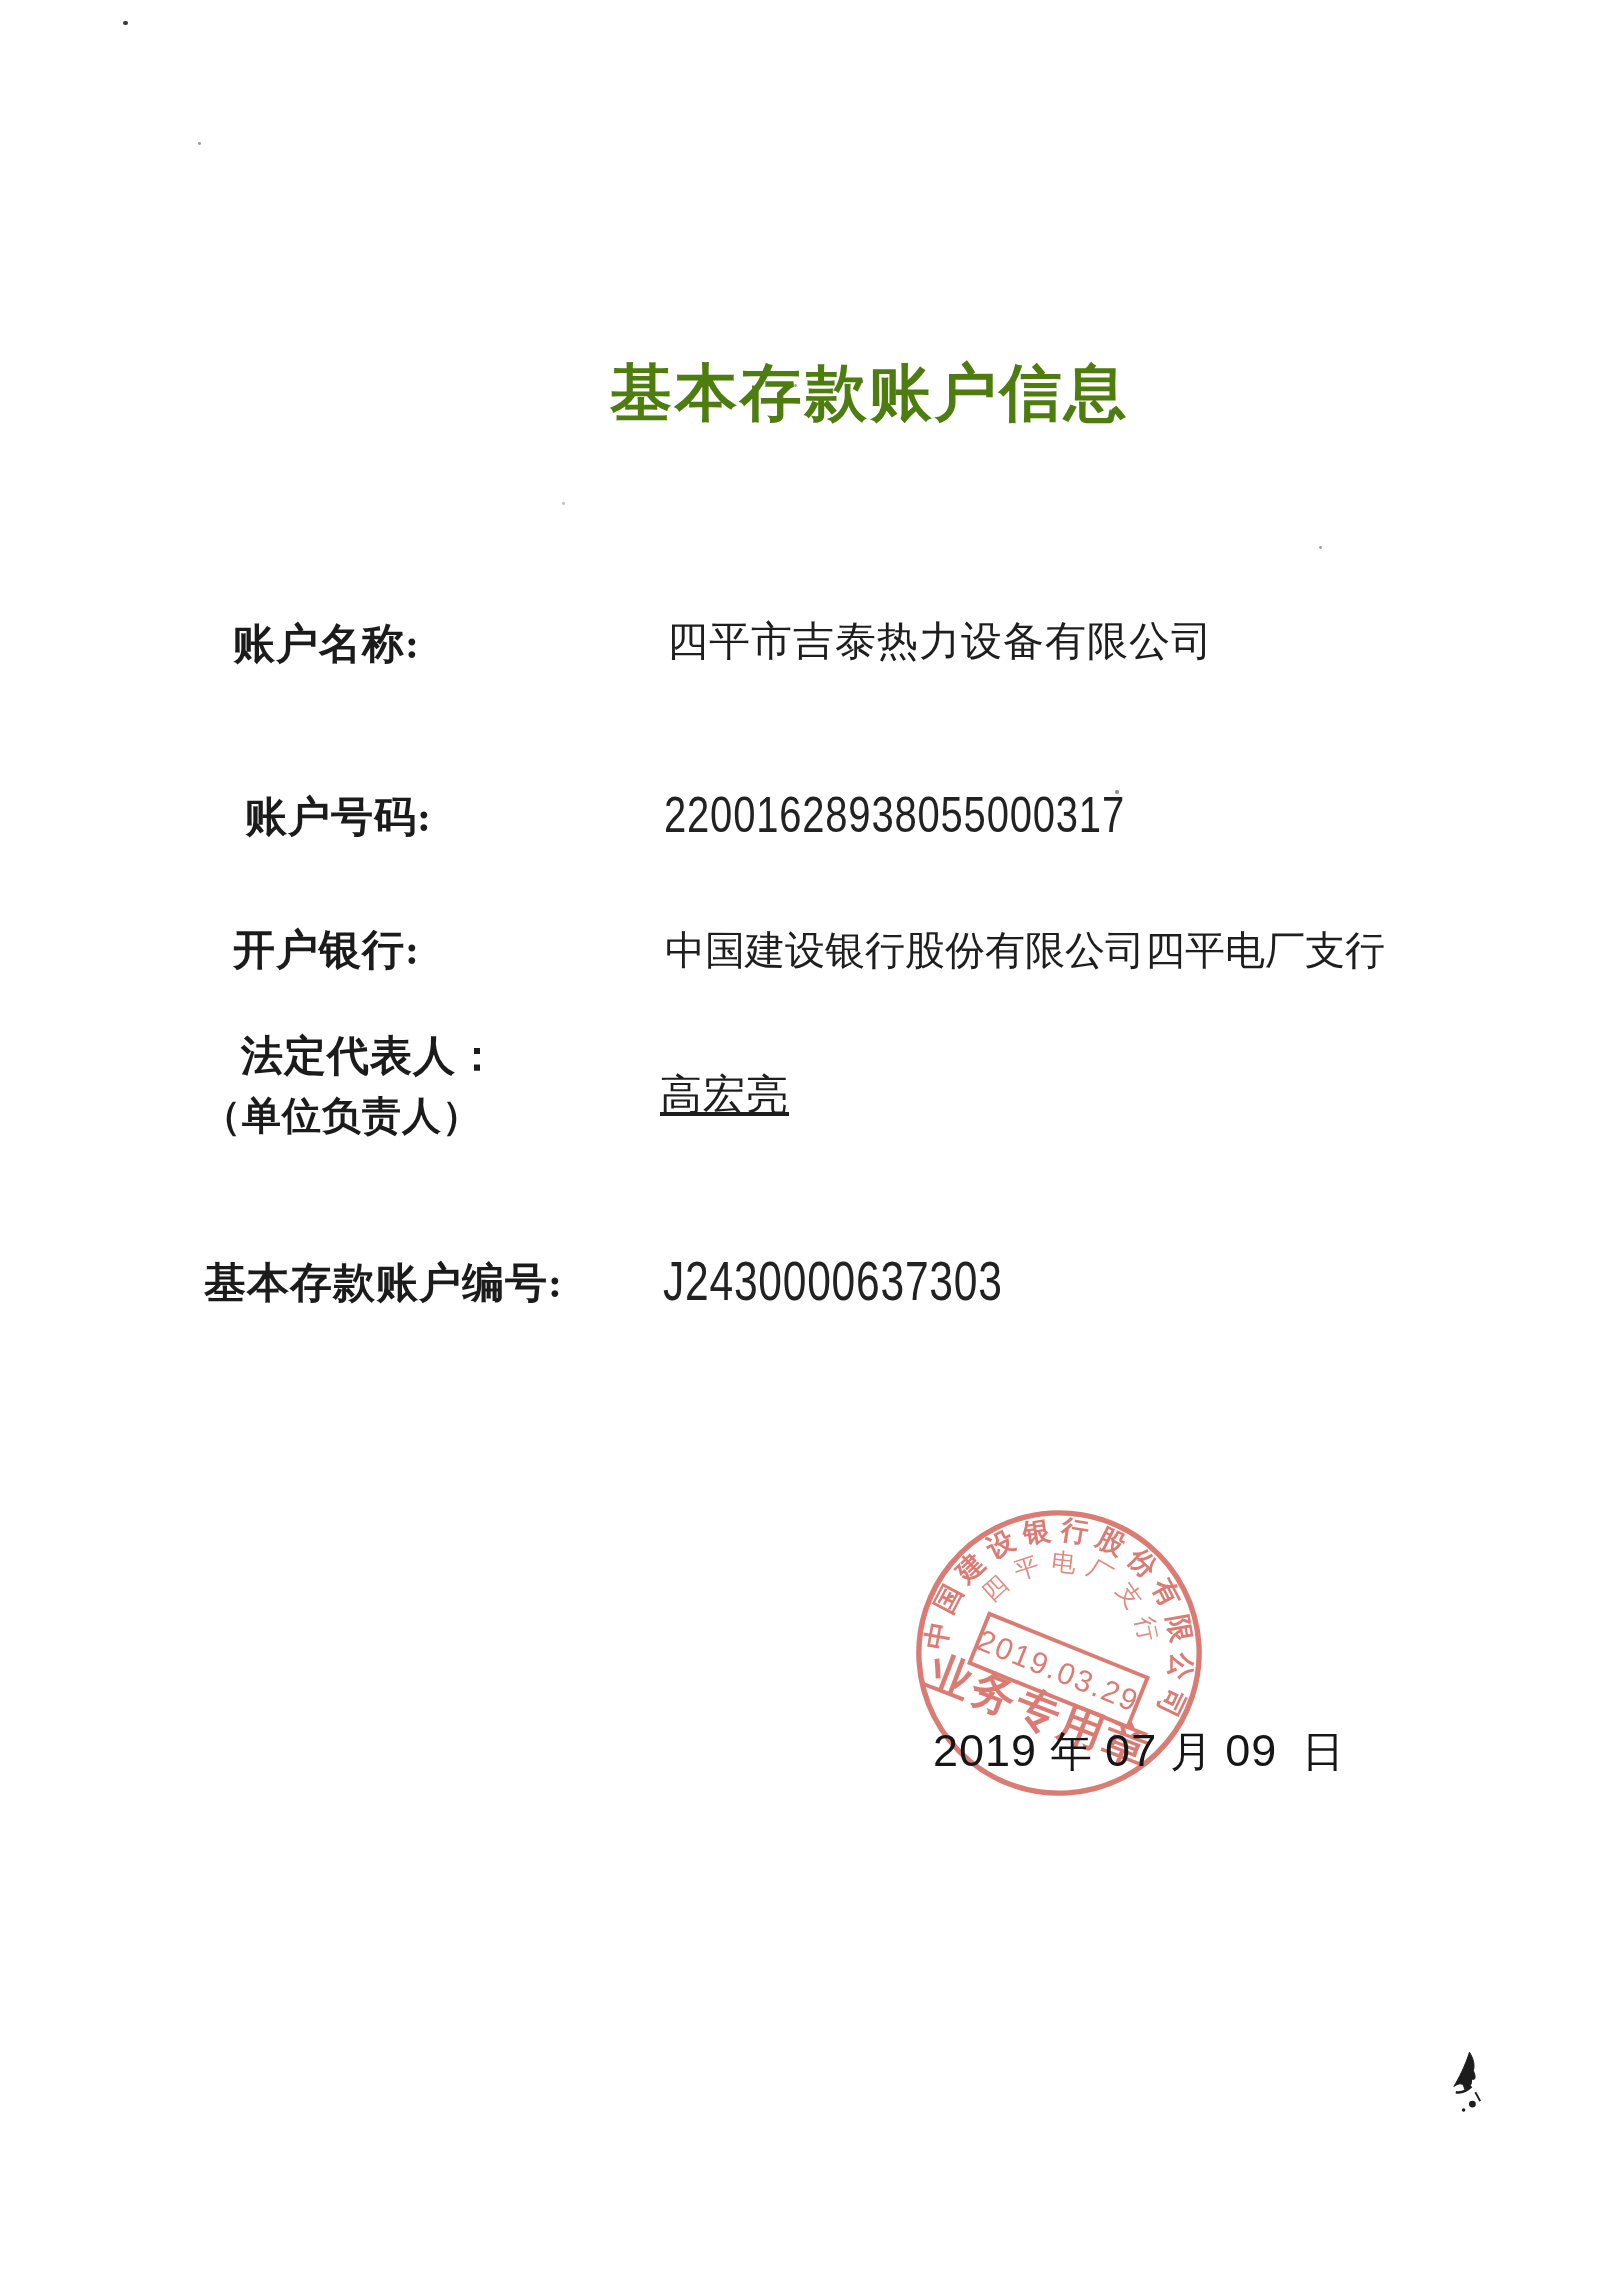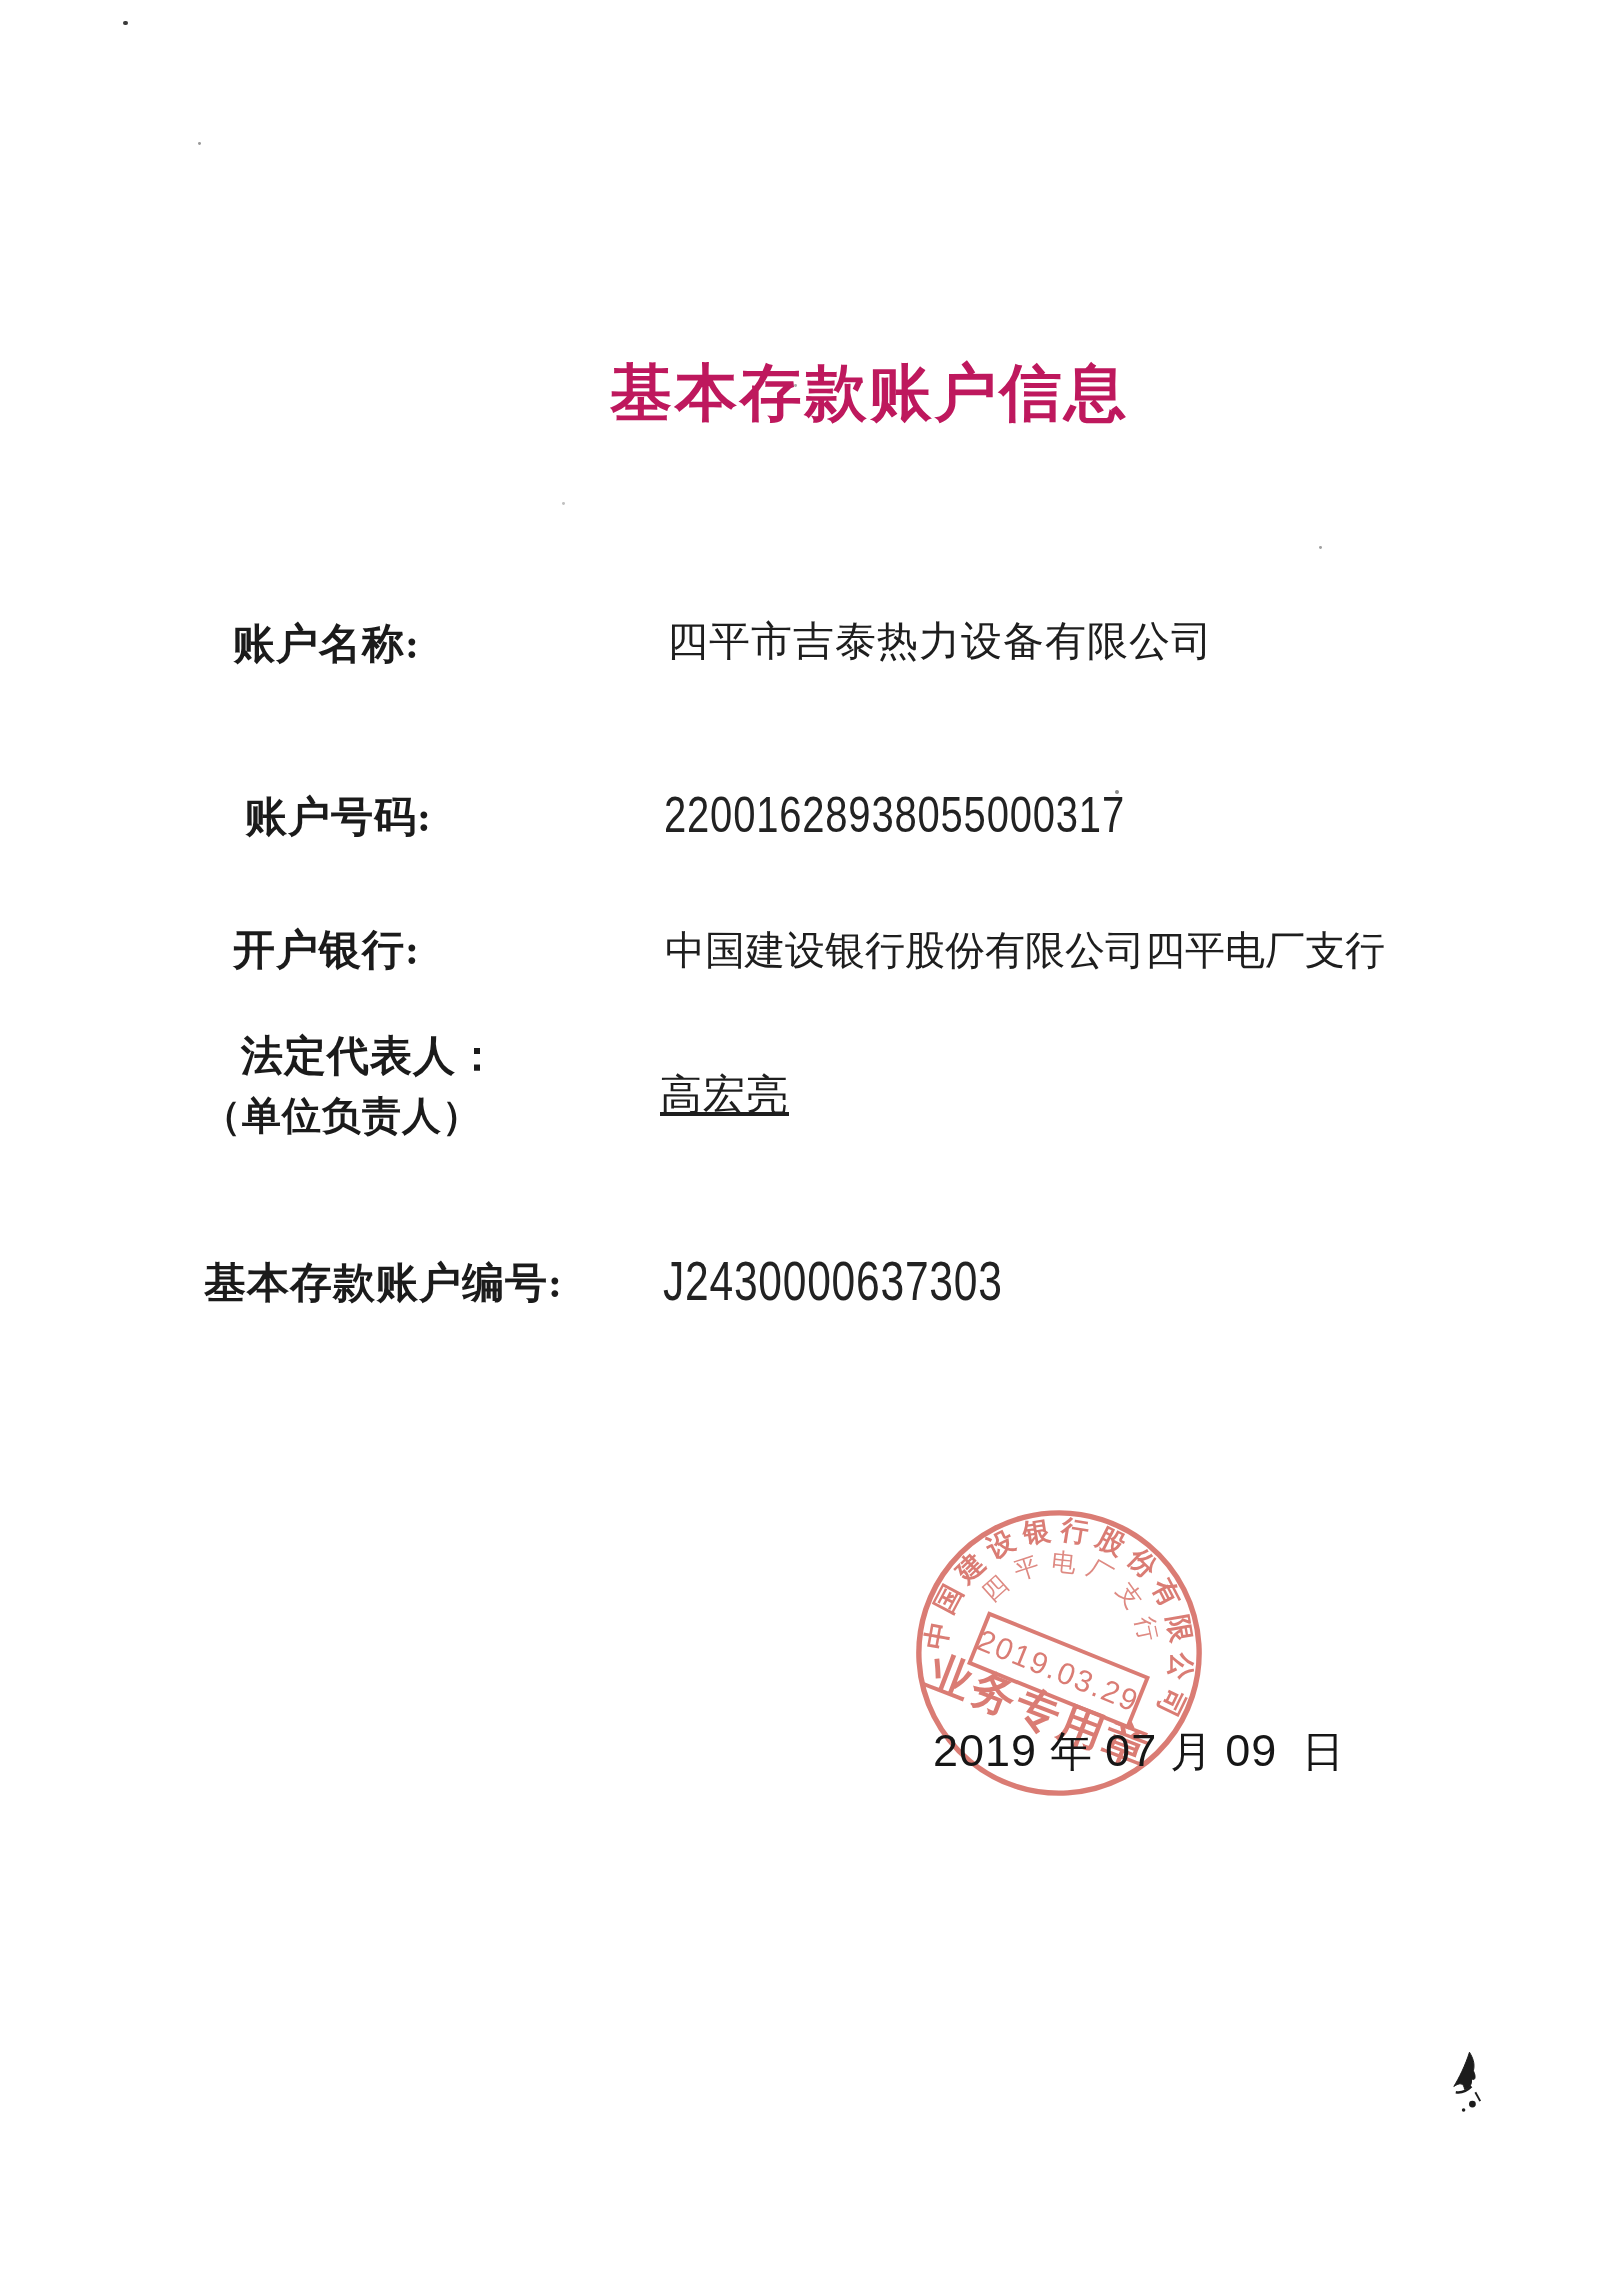--- a/index.html
+++ b/index.html
@@ -6,21 +6,21 @@
   body{
     width:1620px;height:2292px;position:relative;overflow:hidden;
     background:#ffffff;
     font-family:"Liberation Serif","DejaVu Serif",serif;
   }
   .abs{position:absolute;white-space:nowrap;}
   .cjk{font-family:"Liberation Serif","DejaVu Serif",serif;color:#1f1f1f;}
   .num{font-family:"Liberation Sans","DejaVu Sans",sans-serif;color:#222;display:inline-block;line-height:1;}
   .title{
     left:610px;top:359px;font-size:62px;font-weight:700;letter-spacing:2.9px;
-    color:#be185d;line-height:1.1;text-align:right;
+    color:#4d7c0f;line-height:1.1;text-align:right;
   }
   .lbl{font-size:42px;font-weight:600;letter-spacing:1px;line-height:1;color:#1b1b1b;}
   .val{font-size:41px;font-weight:500;letter-spacing:1px;line-height:1;color:#1e1e1e;}
   .r1l{left:233px;top:623px;text-align:right;}
   .r1v{left:667px;top:621px;}
   .r2l{left:233px;top:796px;margin-left:12px;}
   .r2v{left:664px;top:790px;font-size:50px;transform:scaleX(.80);transform-origin:0 50%;letter-spacing:1px;}
   .r3l{left:233px;top:929px;}
   .r3v{left:665px;top:931px;font-size:40px;letter-spacing:0px;}
   .r4l1{left:241px;top:1035px;}

